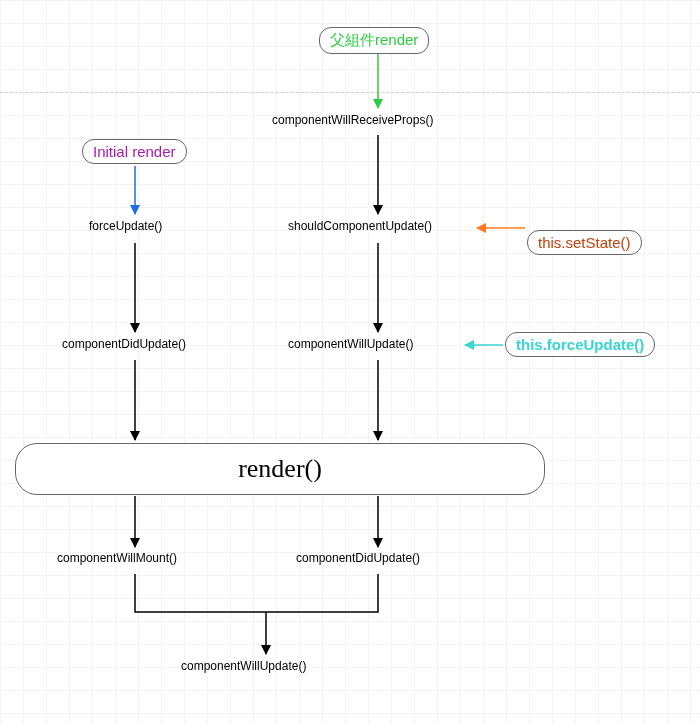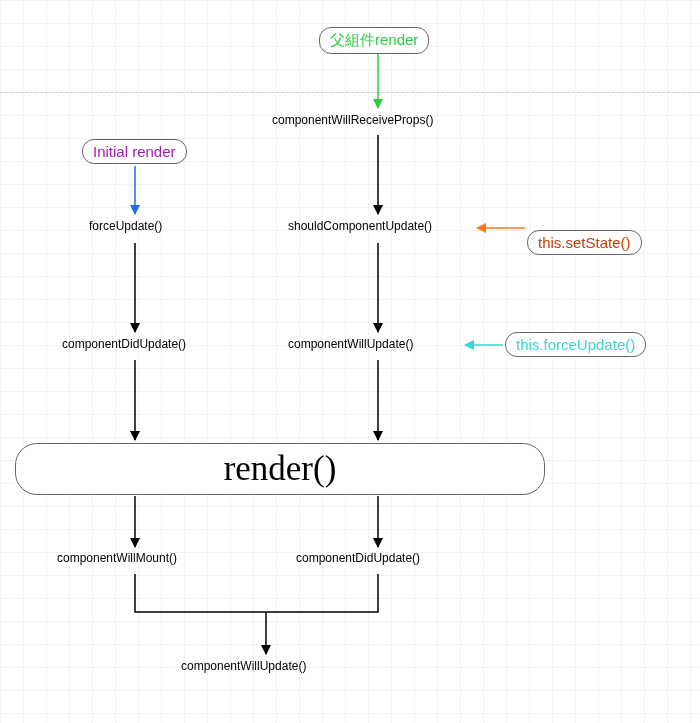--- a/index.html
+++ b/index.html
@@ -42,21 +42,21 @@
     color: #000;
     white-space: nowrap;
     text-align: center;
   }
   .render-box {
     position: absolute;
     border: 1px solid #666;
     background: #fff;
     border-radius: 22px;
     font-family: Georgia, "Times New Roman", serif;
-    font-size: 35px;
+    font-size: 26px;
     text-align: right;
     display: flex;
     align-items: center;
     justify-content: center;
   }
   svg {
     position: absolute;
     inset: 0;
     width: 700px;
     height: 723px;
@@ -68,21 +68,21 @@
 
 <div class="grid"></div>
 <div class="dashed"></div>
 
 <div class="box" style="left:319px; top:27px; color:#2ecc40;">父組件render</div>
 
 <div class="box" style="left:82px; top:139px; color:#a21caf;">Initial render</div>
 
 <div class="box" style="left:527px; top:230px; color:#c2410c;">this.setState()</div>
 
-<div class="box" style="left:505px; top:332px; color:#39d4d4;">this.forceUpdate()</div>
+<div class="box" style="left:505px; top:332px; color:#39d4d4;font-weight:bold;">this.forceUpdate()</div>
 
 <div class="plain" style="left:89px; top:219px;">forceUpdate()</div>
 
 <div class="plain" style="left:272px; top:113px;">componentWillReceiveProps()</div>
 
 <div class="plain" style="left:288px; top:219px;">shouldComponentUpdate()</div>
 
 <div class="plain" style="left:62px; top:337px;">componentDidUpdate()</div>
 
 <div class="plain" style="left:288px; top:337px;">componentWillUpdate()</div>

